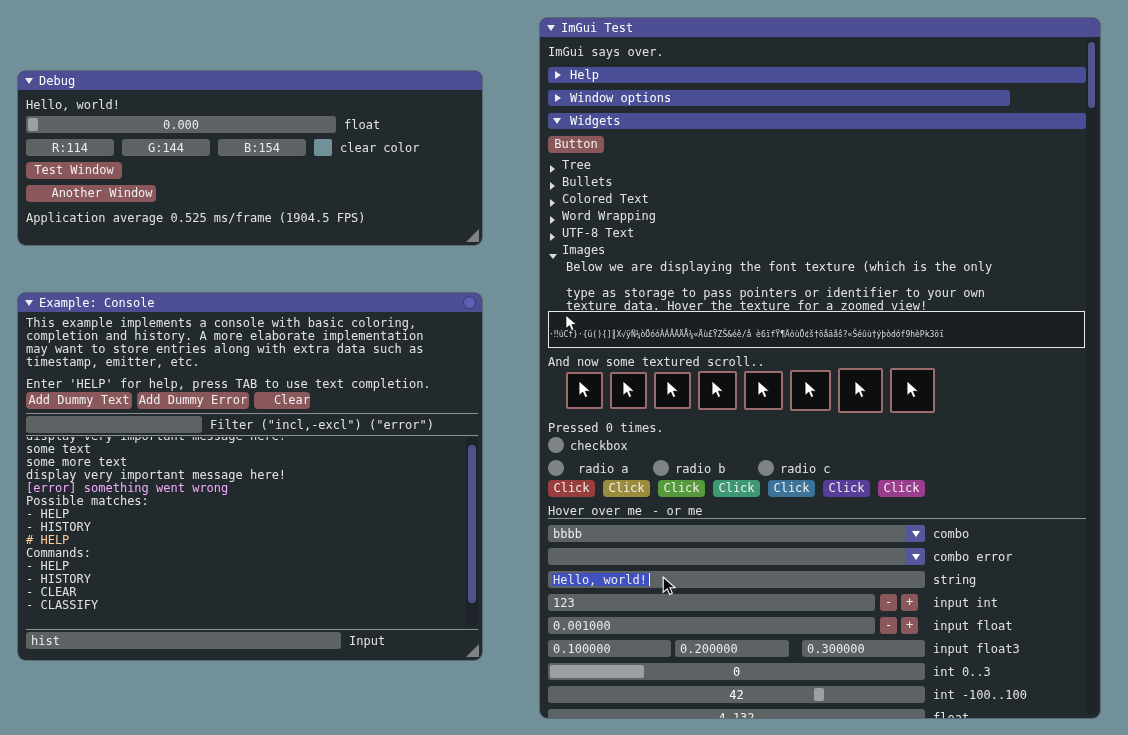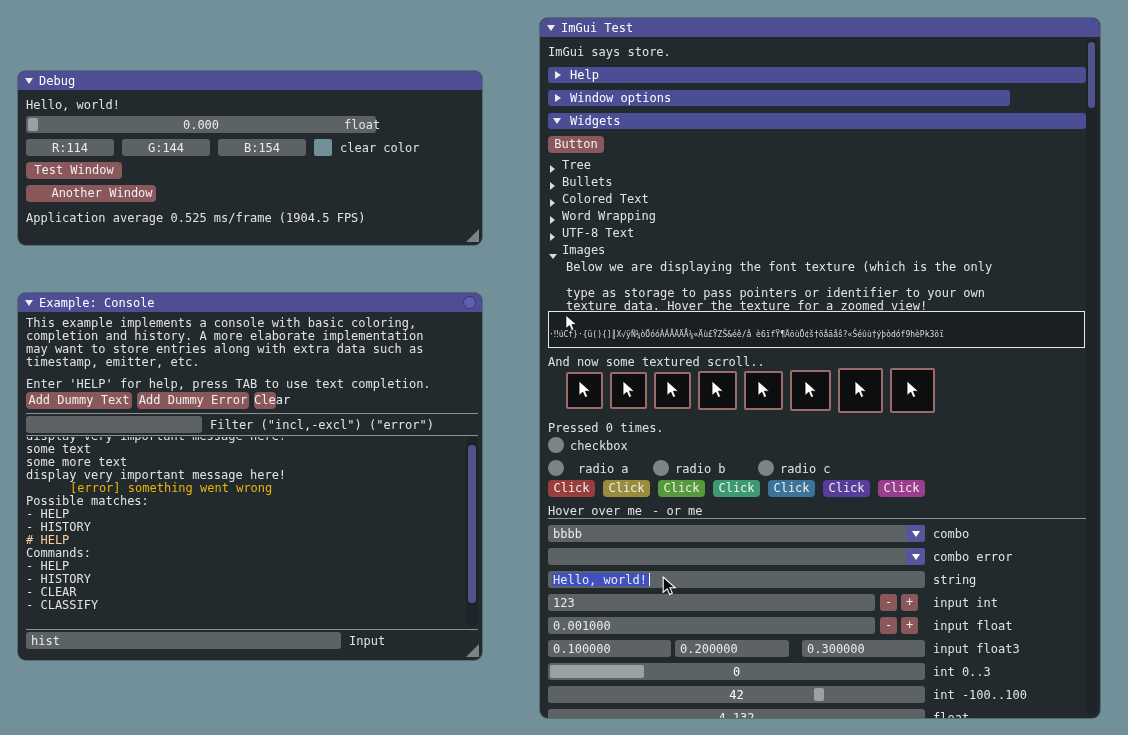--- a/index.html
+++ b/index.html
@@ -23,21 +23,21 @@
   .tri-d{width:0;height:0;border-left:4px solid transparent;border-right:4px solid transparent;border-top:6px solid #ececec;}
   .tri-r{width:0;height:0;border-top:4px solid transparent;border-bottom:4px solid transparent;border-left:6px solid #ececec;}
   .tri-sm-r{width:0;height:0;border-top:4px solid transparent;border-bottom:4px solid transparent;border-left:5px solid #dadada;}
   .tri-sm-d{width:0;height:0;border-left:4px solid transparent;border-right:4px solid transparent;border-top:5px solid #dadada;}
   .grip{position:absolute;right:3px;bottom:3px;width:0;height:0;
         border-left:13px solid transparent;border-bottom:13px solid rgba(235,240,241,.45);}
   .scroll-track{position:absolute;background:#1d2329;border-radius:5px;}
   .scroll-grab{position:absolute;background:#50548b;border-radius:4px;}
   .log{position:absolute;overflow:hidden;line-height:13px;}
   .log div{white-space:pre;}
-  .c-error{color:#eab308;margin-left:44px;}
+  .c-error{color:#f0abfc;}
   .c-cmd{color:#ffcc99;}
   .click-btn{position:absolute;top:0;width:47px;height:17px;border-radius:4px;color:#f0f0f0;
              text-align:center;line-height:17px;}
   .texture{position:absolute;left:8px;top:293px;width:537px;height:37px;background:#1a1f22;
            border:1px solid #e4e6e7;box-sizing:border-box;overflow:hidden;color:#d6dadb;
            font-size:8px;line-height:9px;white-space:pre;}
   .texture div{white-space:pre;}
   .teximg-row{position:absolute;left:26px;top:349px;height:46px;display:flex;align-items:center;gap:7px;}
   .teximg-btn{background:#0c0e10;border:2px solid #9c6b6b;border-radius:2px;display:flex;
               align-items:center;justify-content:center;box-sizing:border-box;}
@@ -58,21 +58,21 @@
 
 <div id="root">
 
   <div class="win" style="left:18px;top:71px;width:464px;height:174px;">
     <div class="titlebar">
       <span class="tri-d"></span>
       <span>Debug</span>
     </div>
     <div class="txt" style="left:8px;top:27px;">Hello, world!</div>
 
-    <div class="frame center" style="left:8px;top:45px;width:350px;">
+    <div class="frame center" style="left:8px;top:45px;width:310px;">
       <div class="grab" style="left:2px;width:10px;"></div>
       <div class="val">0.000</div>
     </div>
     <div class="txt" style="left:326px;top:47px;">float</div>
 
     <div class="frame center" style="left:8px;top:68px;width:88px;">
       <div class="val">R:114</div>
     </div>
     <div class="frame center" style="left:104px;top:68px;width:88px;">
       <div class="val">G:144</div>
@@ -94,21 +94,21 @@
       <span class="tri-d"></span>
       <span>Example: Console</span>
       <span class="close-btn"></span>
     </div>
 
     <div class="txt" style="left:8px;top:24px;line-height:13px;"><span>This example implements a console with basic coloring,</span><br><span>completion and history. A more elaborate implementation</span><br><span>may want to store entries along with extra data such as</span><br><span>timestamp, emitter, etc.</span></div>
     <div class="txt" style="left:8px;top:84px;">Enter 'HELP' for help, press TAB to use text completion.</div>
 
     <div class="btn" style="left:8px;top:99px;width:106px;">Add Dummy Text</div>
     <div class="btn" style="left:119px;top:99px;width:112px;">Add Dummy Error</div>
-    <div class="btn" style="left:236px;top:99px;width:22px;text-align:right;">Clear</div>
+    <div class="btn" style="left:236px;top:99px;width:56px;text-align:right;">Clear</div>
 
     <div class="sep" style="left:8px;width:452px;top:120px;"></div>
     <div class="frame" style="left:8px;top:123px;width:176px;"></div>
     <div class="txt" style="left:192px;top:125px;">Filter ("incl,-excl") ("error")</div>
     <div class="sep" style="left:8px;width:452px;top:142px;"></div>
 
     <div class="log" style="left:8px;top:144px;width:436px;height:189px;">
       <div style="margin-top:-7px;">display very important message here!</div>
       <div>some text</div>
       <div>some more text</div>
@@ -134,21 +134,21 @@
     </div>
     <div class="txt" style="left:331px;top:341px;">Input</div>
     <div class="grip"></div>
   </div>
 
   <div class="win" style="left:540px;top:18px;width:560px;height:700px;overflow:hidden;">
     <div class="titlebar">
       <span class="tri-d"></span>
       <span>ImGui Test</span>
     </div>
-    <div class="txt" style="left:8px;top:27px;">ImGui says store.</div>
+    <div class="txt" style="left:8px;top:27px;">ImGui says over.</div>
 
     <div class="hdr" style="left:8px;top:49px;width:538px;">
       <span class="tri-r" style="position:absolute;left:7px;top:4px;"></span>
       <span class="hlabel">Help</span>
     </div>
     <div class="hdr" style="left:8px;top:72px;width:462px;">
       <span class="tri-r" style="position:absolute;left:7px;top:4px;"></span>
       <span class="hlabel">Window options</span>
     </div>
     <div class="hdr" style="left:8px;top:95px;width:538px;">

